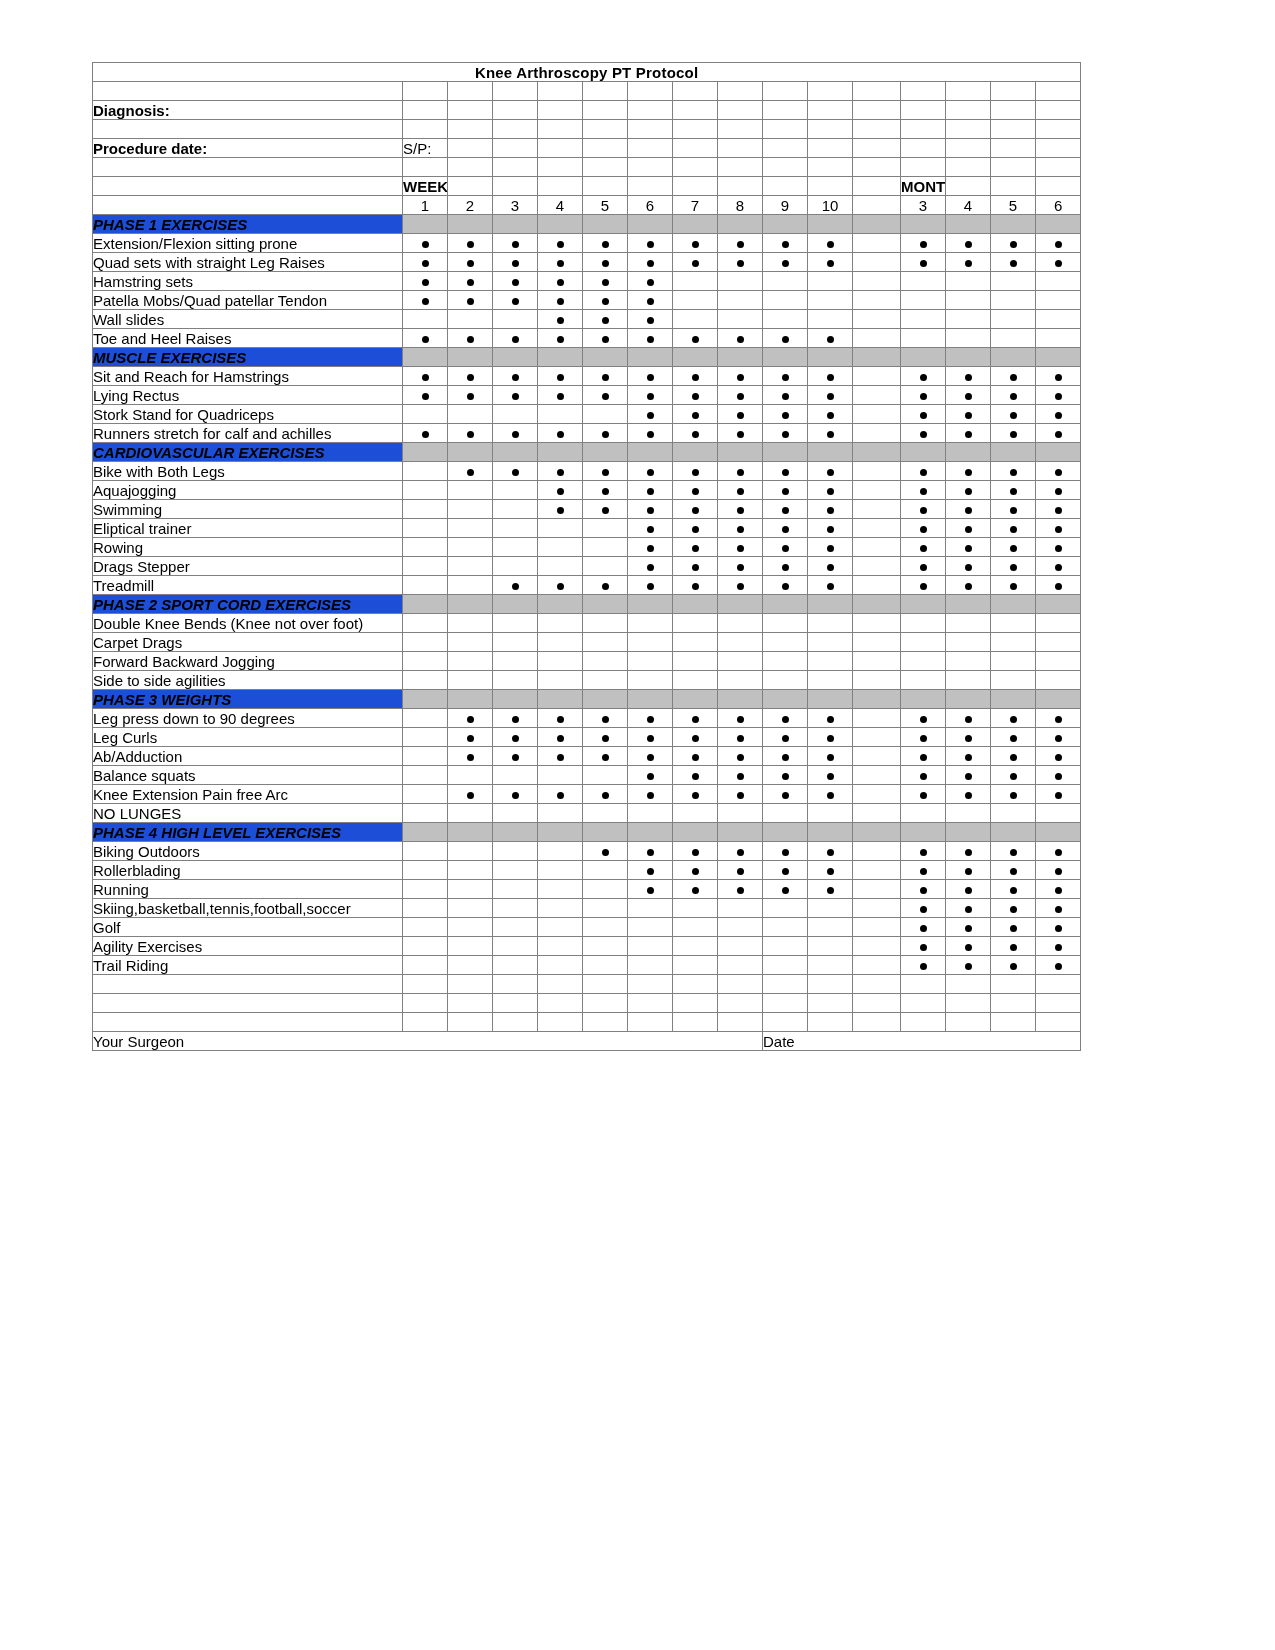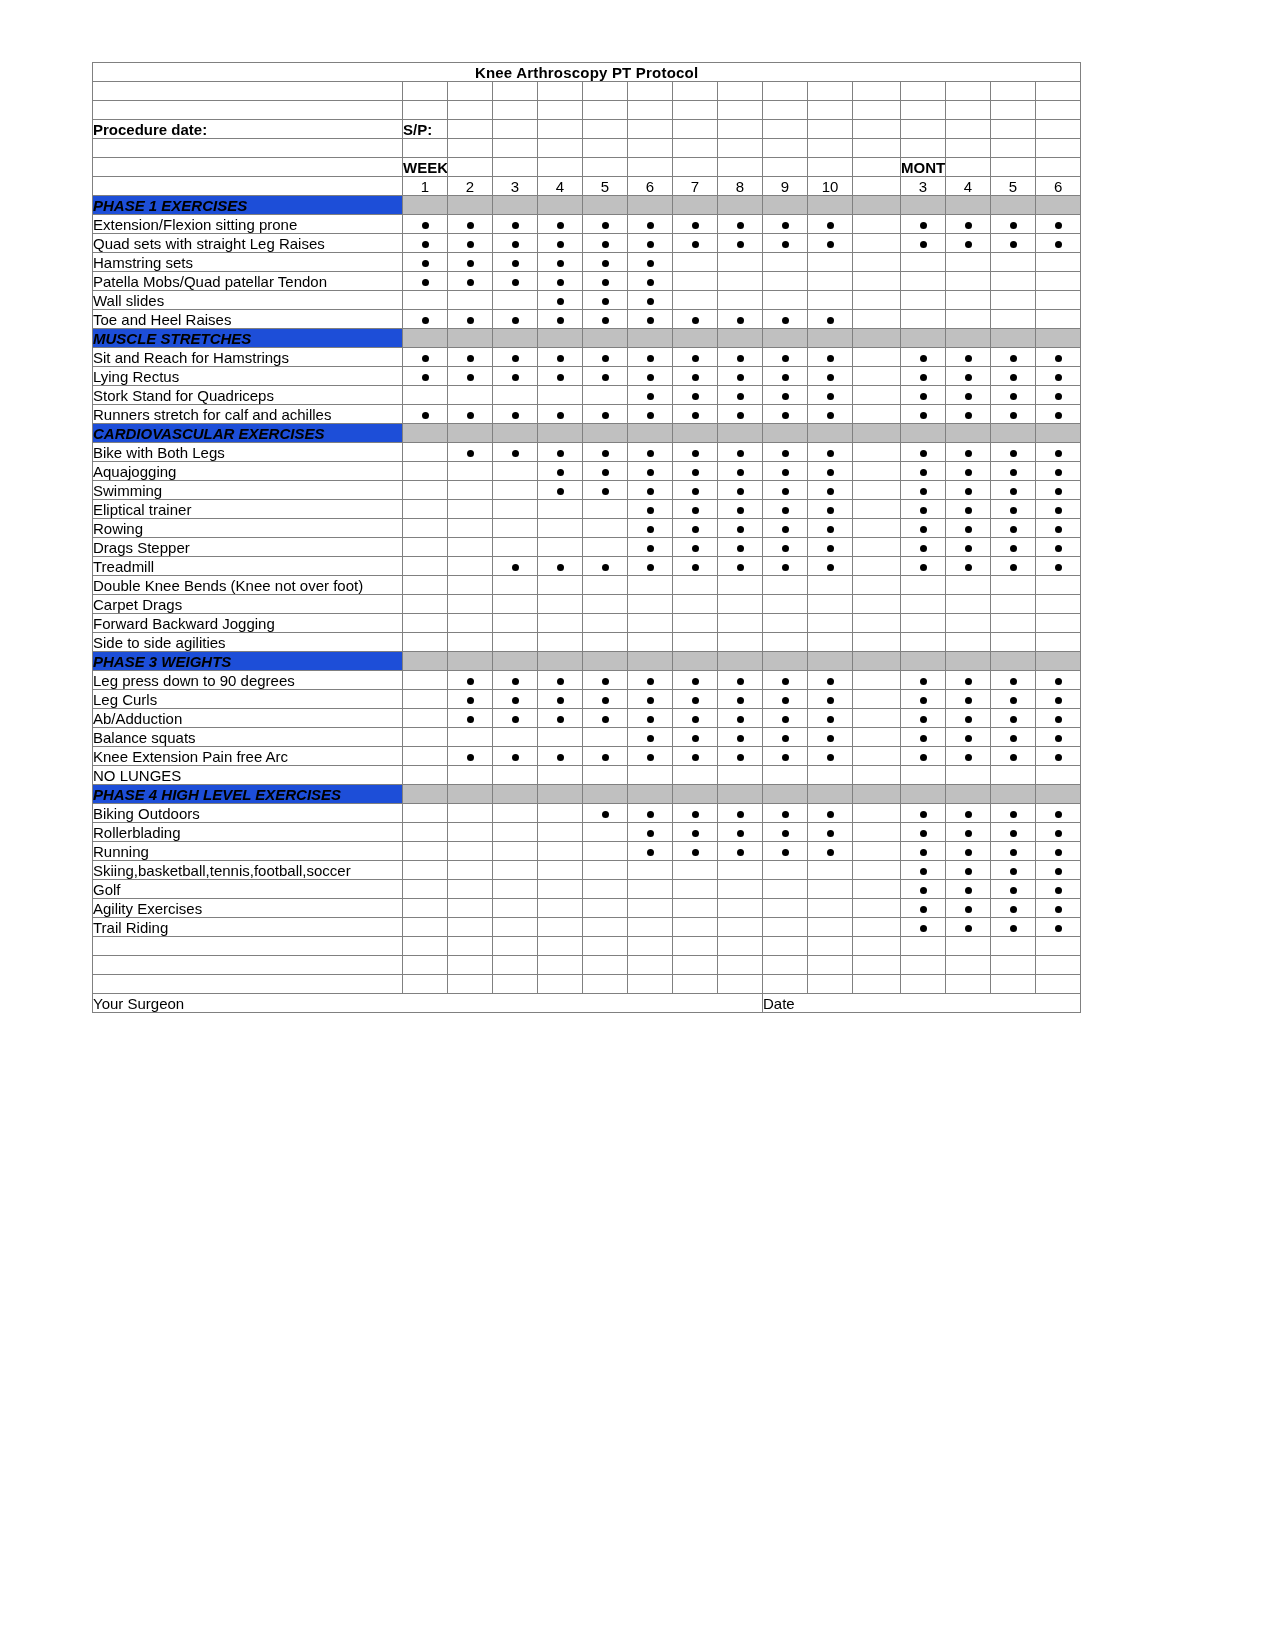--- a/index.html
+++ b/index.html
@@ -53,21 +53,21 @@
     letter-spacing: 0.2px;
   }
   .blank-row td { height: 17px; }
   .label-bold {
     font-weight: bold;
     font-size: 16px;
     padding-left: 5px;
     height: 26px;
   }
   .sp-cell {
-    font-weight: bold;
+    font-weight: normal;
     font-size: 16px;
     padding-left: 6px;
   }
   .hdr-week {
     font-weight: bold;
     font-size: 17px;
     padding-left: 6px;
     height: 27px;
   }
   .colnum {
@@ -156,20 +156,38 @@
             <td></td>
             <td></td>
             <td></td>
             <td></td>
             <td></td>
             <td></td>
             <td></td>
             <td></td>
             <td></td>
           </tr>
+          <tr>
+            <td class="label-bold">Diagnosis:</td>
+            <td></td>
+            <td></td>
+            <td></td>
+            <td></td>
+            <td></td>
+            <td></td>
+            <td></td>
+            <td></td>
+            <td></td>
+            <td></td>
+            <td></td>
+            <td></td>
+            <td></td>
+            <td></td>
+            <td></td>
+          </tr>
           <tr class="blank-row">
             <td></td>
             <td></td>
             <td></td>
             <td></td>
             <td></td>
             <td></td>
             <td></td>
             <td></td>
             <td></td>
@@ -373,21 +391,21 @@
             <td class="dotcell"><span class="dot"></span></td>
             <td class="dotcell"><span class="dot"></span></td>
             <td class="dotcell"><span class="dot"></span></td>
             <td></td>
             <td class="dotcell"></td>
             <td class="dotcell"></td>
             <td class="dotcell"></td>
             <td class="dotcell"></td>
           </tr>
           <tr>
-            <td class="section">MUSCLE STRETCHES</td>
+            <td class="section">MUSCLE EXERCISES</td>
             <td class="section-fill"></td>
             <td class="section-fill"></td>
             <td class="section-fill"></td>
             <td class="section-fill"></td>
             <td class="section-fill"></td>
             <td class="section-fill"></td>
             <td class="section-fill"></td>
             <td class="section-fill"></td>
             <td class="section-fill"></td>
             <td class="section-fill"></td>
@@ -605,20 +623,38 @@
             <td class="dotcell"><span class="dot"></span></td>
             <td class="dotcell"><span class="dot"></span></td>
             <td class="dotcell"><span class="dot"></span></td>
             <td class="dotcell"><span class="dot"></span></td>
             <td class="dotcell"><span class="dot"></span></td>
             <td></td>
             <td class="dotcell"><span class="dot"></span></td>
             <td class="dotcell"><span class="dot"></span></td>
             <td class="dotcell"><span class="dot"></span></td>
             <td class="dotcell"><span class="dot"></span></td>
+          </tr>
+          <tr>
+            <td class="section">PHASE 2 SPORT CORD EXERCISES</td>
+            <td class="section-fill"></td>
+            <td class="section-fill"></td>
+            <td class="section-fill"></td>
+            <td class="section-fill"></td>
+            <td class="section-fill"></td>
+            <td class="section-fill"></td>
+            <td class="section-fill"></td>
+            <td class="section-fill"></td>
+            <td class="section-fill"></td>
+            <td class="section-fill"></td>
+            <td class="section-fill"></td>
+            <td class="section-fill"></td>
+            <td class="section-fill"></td>
+            <td class="section-fill"></td>
+            <td class="section-fill"></td>
           </tr>
           <tr>
             <td class="ex-name">Double Knee Bends (Knee not over foot)</td>
             <td class="dotcell"></td>
             <td class="dotcell"></td>
             <td class="dotcell"></td>
             <td class="dotcell"></td>
             <td class="dotcell"></td>
             <td class="dotcell"></td>
             <td class="dotcell"></td>

